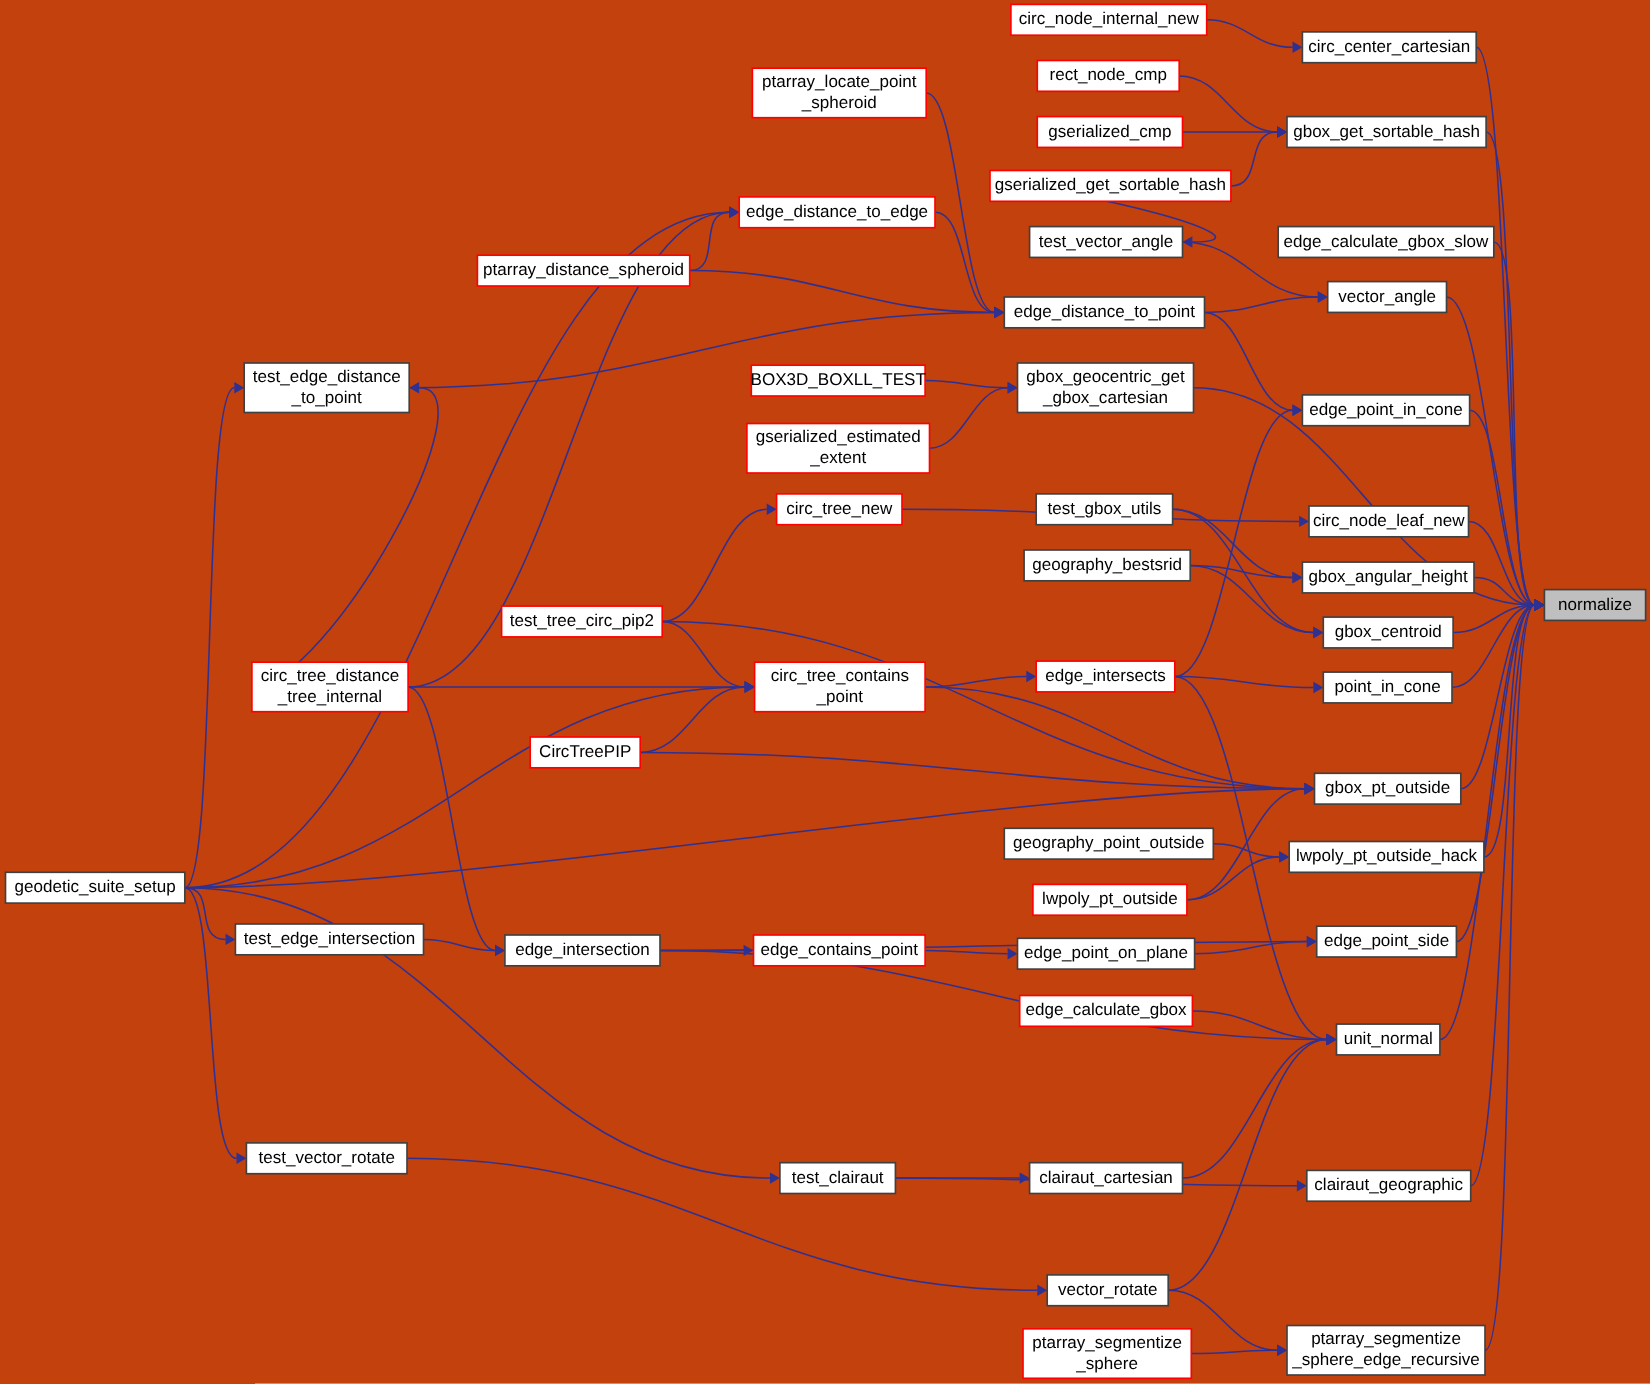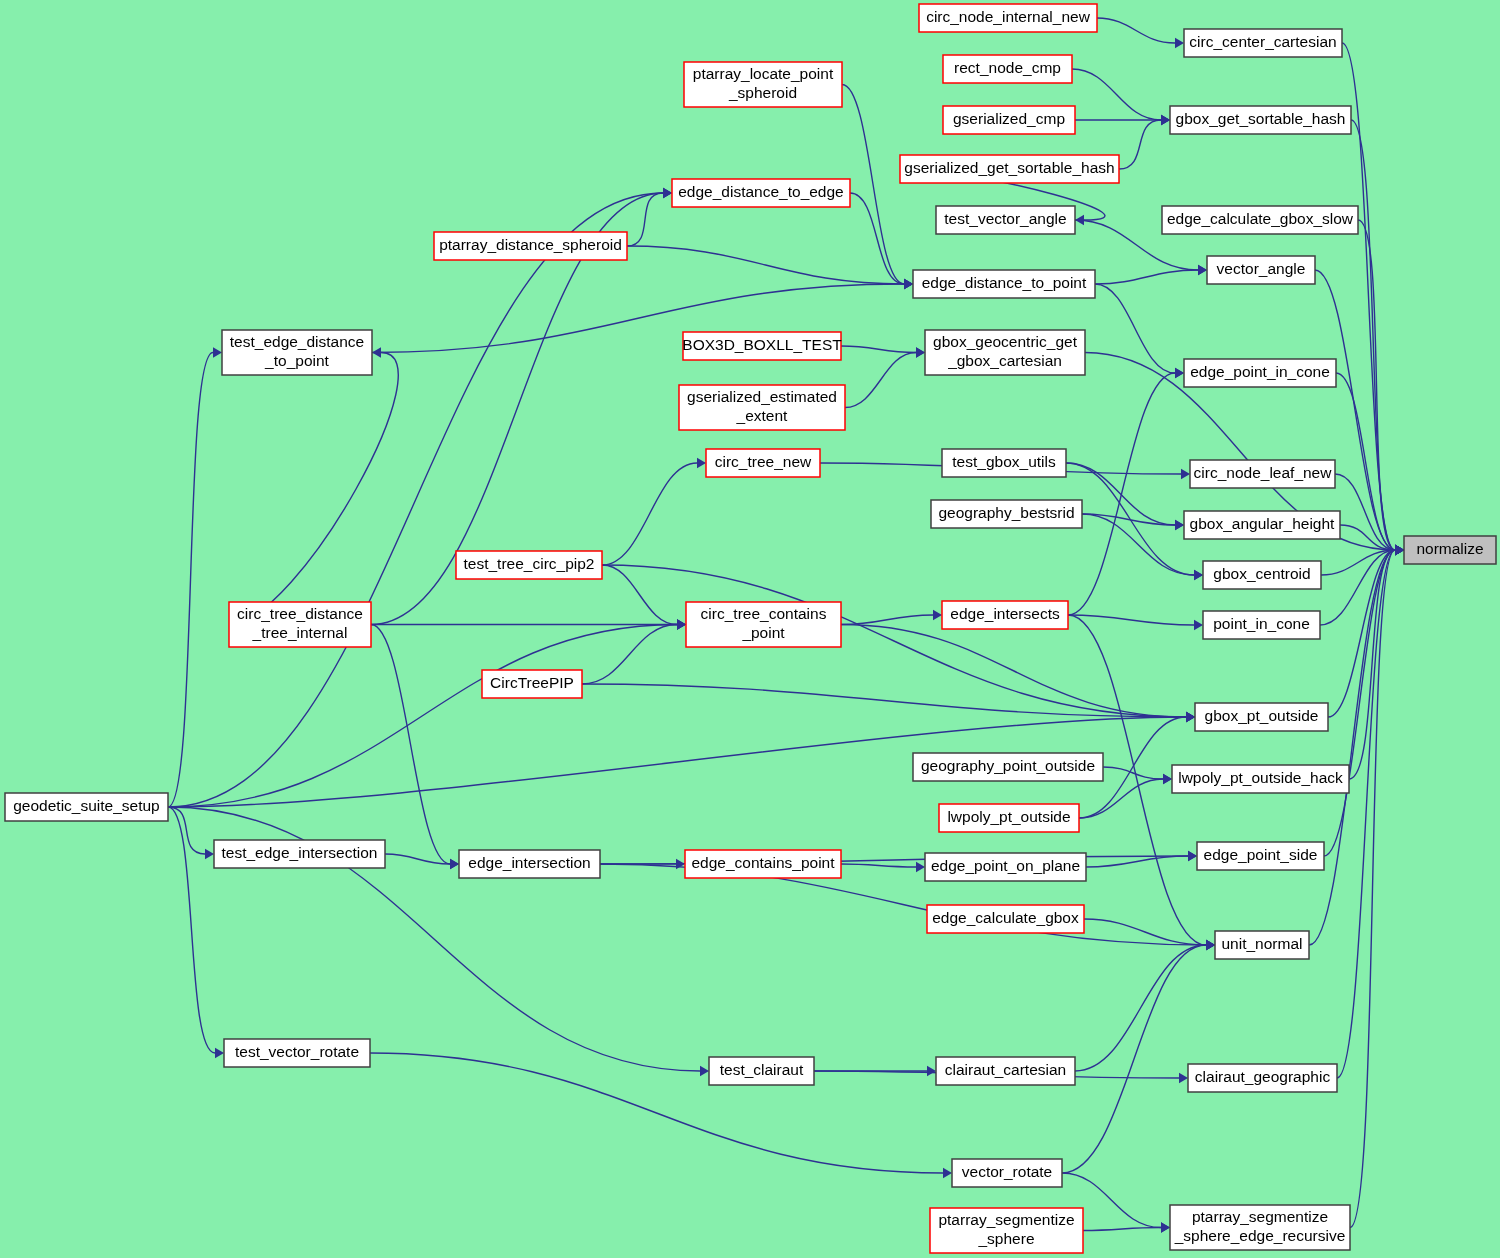--- a/index.html
+++ b/index.html
@@ -1,17 +1,17 @@
 <!DOCTYPE html>
 <html><head>
 <meta charset="utf-8">
 <style>
   html,body{margin:0;padding:0;background:#ffffff;}
   body{font-family:"Liberation Sans", sans-serif;}
-  #canvas-wrap{position:relative;width:1500px;height:1258px;overflow:hidden;background:#86efac;}
+  #canvas-wrap{position:relative;width:1500px;height:1258px;overflow:hidden;background:#c2410c;}
   svg#graph{display:block;width:1500px;height:1258px;}
   .node-box{fill:#ffffff;stroke-width:1.5;}
   .node-box.red{stroke:#ff0000;}
   .node-box.black{stroke:#404040;}
   .node-box.focus{fill:#bfbfbf;stroke:#404040;}
   .node-label{font-family:"Liberation Sans", sans-serif;font-size:15.5px;fill:#000000;text-anchor:middle;dominant-baseline:middle;}
   .edge{fill:none;stroke:#2e3192;stroke-width:1.4;}
   .arrow-head{fill:#2e3192;stroke:none;}
 </style>
 </head>

